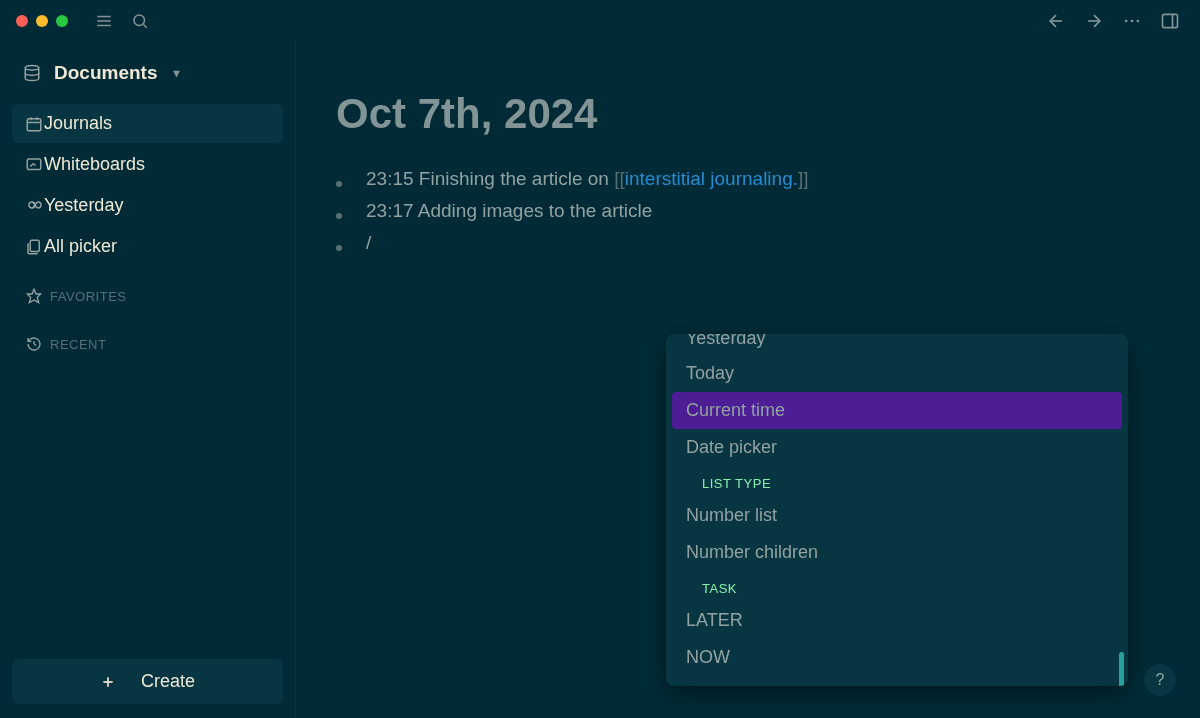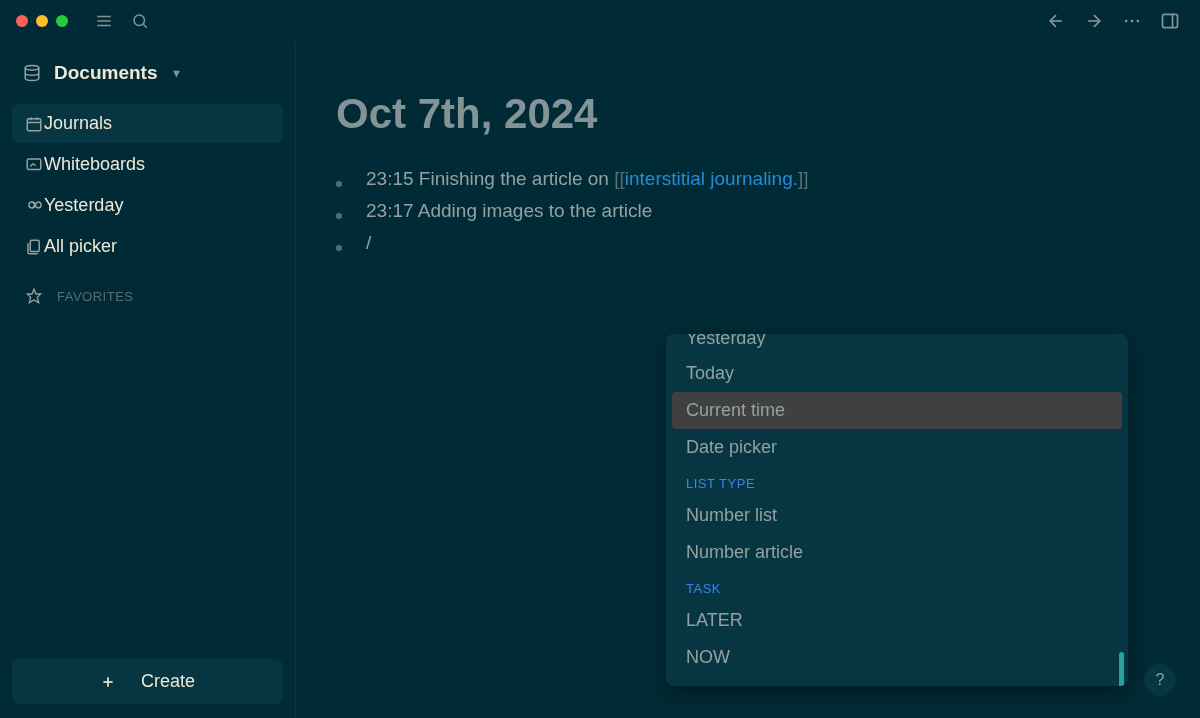--- a/index.html
+++ b/index.html
@@ -48,21 +48,21 @@
     .docs-header .caret { margin-left: 4px; font-size: 12px; color: #839496; }
     .nav-item {
       display: flex; align-items: center; 
       padding: 9px 12px; border-radius: 6px;
       color: #eee8d5; font-size: 18px; cursor: pointer;
       margin-bottom: 2px;
     }
     .nav-item.active { background: #073642; }
     .nav-icon { width: 20px; height: 20px; display: flex; align-items: center; justify-content: center; color: #93a1a1; flex-shrink: 0; }
     .section-label {
-      display: flex; align-items: center; gap: 13px;
+      display: flex; align-items: center; gap: 6px;
       padding: 10px 12px; font-size: 13px; color: #586e75;
       letter-spacing: 0.5px; cursor: pointer; margin-top: 8px;
     }
     .sidebar-bottom { margin-top: auto; }
     .create-btn {
       display: flex; align-items: center; justify-content: center; gap: 25px;
       background: #073642; border-radius: 8px; padding: 12px;
       color: #eee8d5; font-size: 18px; cursor: pointer;
     }
     .content { flex: 1; padding: 48px 36px 0 40px; overflow: hidden; position: relative; }
@@ -85,23 +85,23 @@
     .slash-scroll {
       position: absolute; right: 4px; top: 318px; width: 5px; height: 42px;
       background: #2aa198; border-radius: 3px;
     }
     .menu-cutoff {
       color: #93a1a1; font-size: 18px; padding: 0 20px 6px 20px; margin-top: -12px; overflow: hidden;
     }
     .menu-item {
       padding: 8px 20px; font-size: 18px; color: #93a1a1; cursor: pointer;
     }
-    .menu-item.selected { background: #404040; border-radius: 4px; margin: 0 6px; padding-left: 14px; padding-right: 24px; }
+    .menu-item.selected { background: #4c1d95; border-radius: 4px; margin: 0 6px; padding-left: 14px; padding-right: 24px; }
     .menu-header {
-      padding: 10px 20px 6px 20px; font-size: 13px; color: #3b82f6; letter-spacing: 0.5px;
+      padding: 10px 20px 6px 36px; font-size: 13px; color: #86efac; letter-spacing: 0.5px;
     }
     .help-btn {
       position: absolute; right: 24px; bottom: 22px;
       width: 32px; height: 32px; border-radius: 50%;
       background: #073642; color: #93a1a1;
       display: flex; align-items: center; justify-content: center;
       font-size: 16px; cursor: pointer;
     }
     svg { display: block; }
   </style>
@@ -211,20 +211,31 @@
       <span>All picker</span>
     </div>
 
     <div class="section-label">
       <span class="nav-icon">
         <svg width="16" height="16" viewBox="0 0 24 24" fill="none" stroke="currentColor" stroke-width="2">
             <polygon points="12 2 15 9 22 9 17 14 19 22 12 18 5 22 7 14 2 9 9 9"></polygon>
           </svg>
       </span>
       <span>FAVORITES</span>
+    </div>
+    <div class="section-label">
+      <span class="nav-icon">
+        <svg width="16" height="16" viewBox="0 0 24 24" fill="none" stroke="currentColor" stroke-width="2">
+            <path d="M3 12a9 9 0 1 0 3-6.7L3 8"></path>
+            <polyline points="3 3 3 8 8 8"></polyline>
+            <line x1="12" y1="8" x2="12" y2="12"></line>
+            <line x1="12" y1="12" x2="15" y2="14"></line>
+          </svg>
+      </span>
+      <span>RECENT</span>
     </div>
 
     <div class="sidebar-bottom">
       <div class="create-btn">
         <svg width="16" height="16" viewBox="0 0 24 24" fill="none" stroke="currentColor" stroke-width="2.5">
             <line x1="12" y1="5" x2="12" y2="19"></line>
             <line x1="5" y1="12" x2="19" y2="12"></line>
           </svg>
         <span>Create</span>
       </div>
@@ -254,21 +265,21 @@
       </li>
     </ul>
 
     <div class="slash-menu">
       <div class="menu-cutoff">Yesterday</div>
       <div class="menu-item">Today</div>
       <div class="menu-item selected">Current time</div>
       <div class="menu-item">Date picker</div>
       <div class="menu-header">LIST TYPE</div>
       <div class="menu-item">Number list</div>
-      <div class="menu-item">Number article</div>
+      <div class="menu-item">Number children</div>
       <div class="menu-header">TASK</div>
       <div class="menu-item">LATER</div>
       <div class="menu-item">NOW</div>
       <div class="slash-scroll"></div>
     </div>
   </div>
 </div>
 
 <div class="help-btn">
   <span>?</span>

